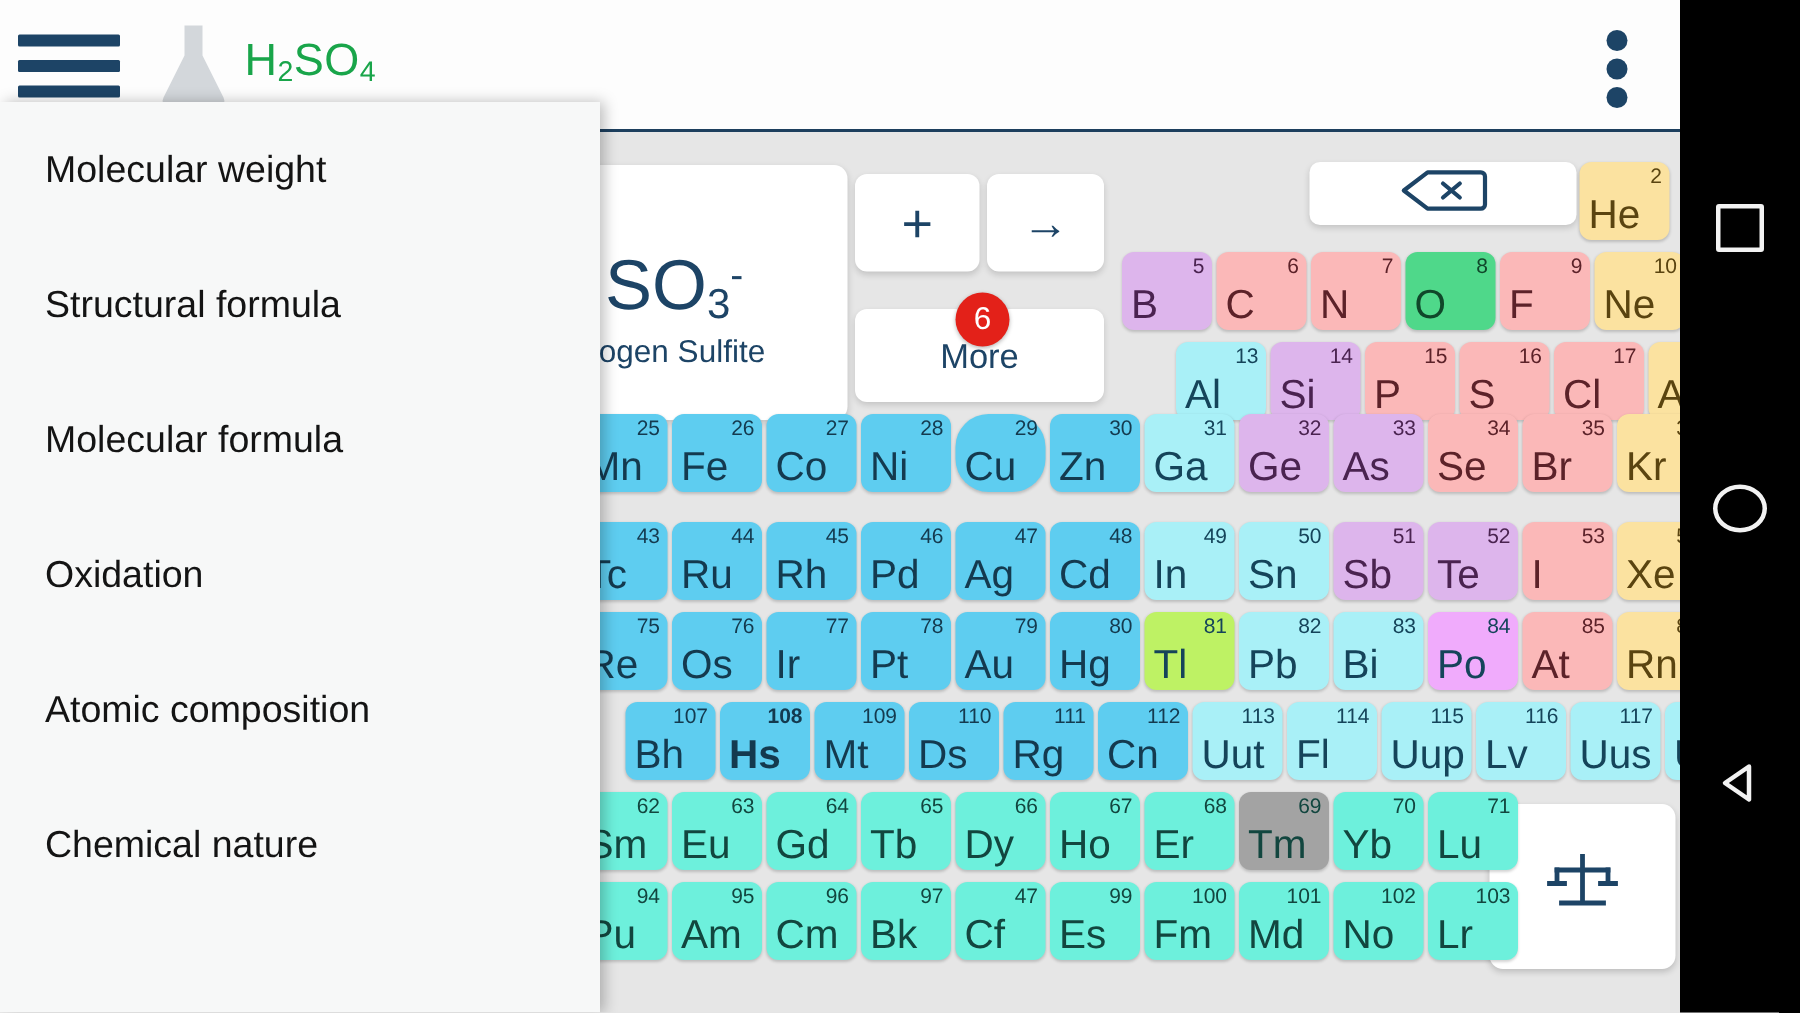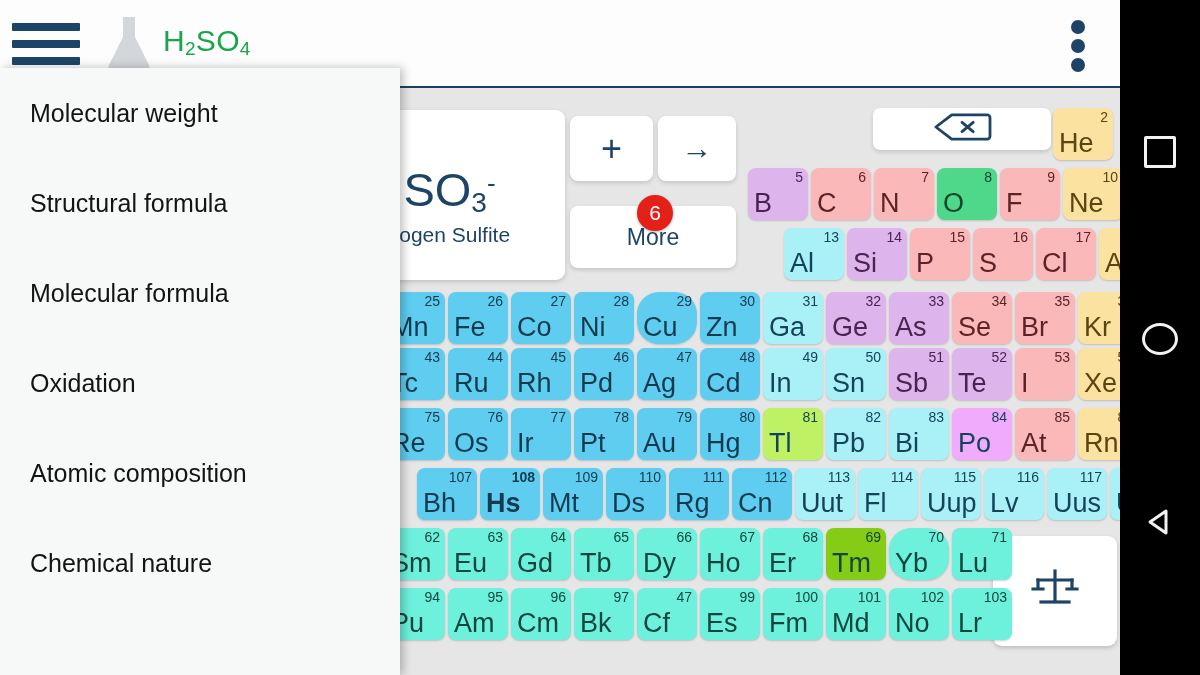--- a/index.html
+++ b/index.html
@@ -181,21 +181,21 @@
         </div>
         <div class="el" style="background: rgb(251, 184, 184); color: rgb(92, 34, 41);">
           <span class="num">17</span>
           <span class="sym">Cl</span>
         </div>
         <div class="el" style="background: rgb(251, 226, 160); color: rgb(90, 68, 16);">
           <span class="num">18</span>
           <span class="sym">Ar</span>
         </div>
       </div>
-    <div class="erow" id="row-4" style="left:385px;top:204px;text-align:right;">
+    <div class="erow" id="row-4" style="left:385px;top:188px;text-align:right;">
         <div class="el" style="background: rgb(94, 205, 240); color: rgb(20, 58, 79);">
           <span class="num">25</span>
           <span class="sym">Mn</span>
         </div>
         <div class="el" style="background: rgb(94, 205, 240); color: rgb(20, 58, 79);">
           <span class="num">26</span>
           <span class="sym">Fe</span>
         </div>
         <div class="el" style="background: rgb(94, 205, 240); color: rgb(20, 58, 79);">
           <span class="num">27</span>
@@ -410,25 +410,25 @@
           <span class="sym">Dy</span>
         </div>
         <div class="el" style="background: rgb(109, 240, 220); color: rgb(18, 70, 63);">
           <span class="num">67</span>
           <span class="sym">Ho</span>
         </div>
         <div class="el" style="background: rgb(109, 240, 220); color: rgb(18, 70, 63);">
           <span class="num">68</span>
           <span class="sym">Er</span>
         </div>
-        <div class="el" style="background: #84cc16; color: rgb(18, 70, 63);">
+        <div class="el" style="background: #a3a3a3; color: rgb(18, 70, 63);">
           <span class="num">69</span>
           <span class="sym">Tm</span>
         </div>
-        <div class="el" style="background: rgb(109, 240, 220); color: rgb(18, 70, 63); border-radius: 22px;">
+        <div class="el" style="background: rgb(109, 240, 220); color: rgb(18, 70, 63);">
           <span class="num">70</span>
           <span class="sym">Yb</span>
         </div>
         <div class="el" style="background: rgb(109, 240, 220); color: rgb(18, 70, 63);">
           <span class="num">71</span>
           <span class="sym">Lu</span>
         </div>
       </div>
     <div class="erow" id="row-9" style="left:385px;top:500px;">
         <div class="el" style="background: rgb(109, 240, 220); color: rgb(18, 70, 63);">

